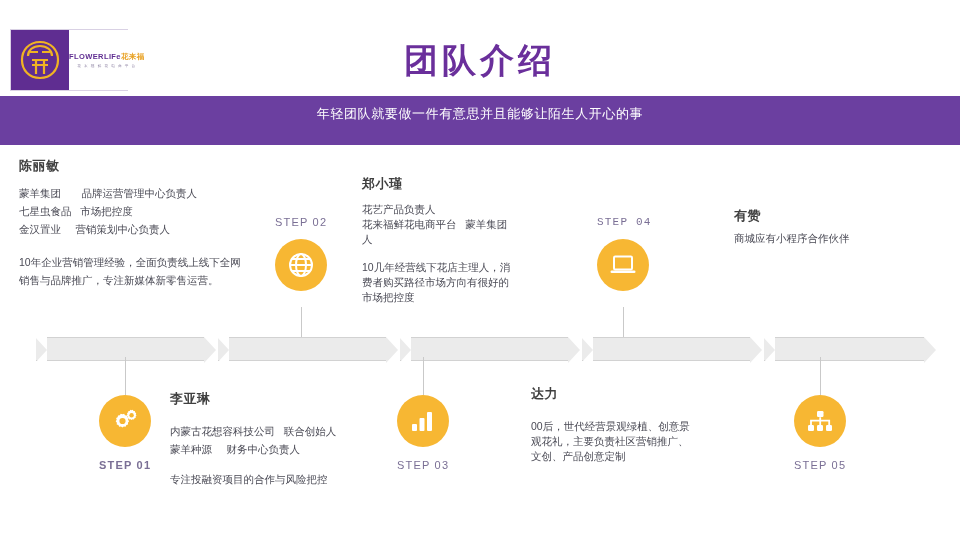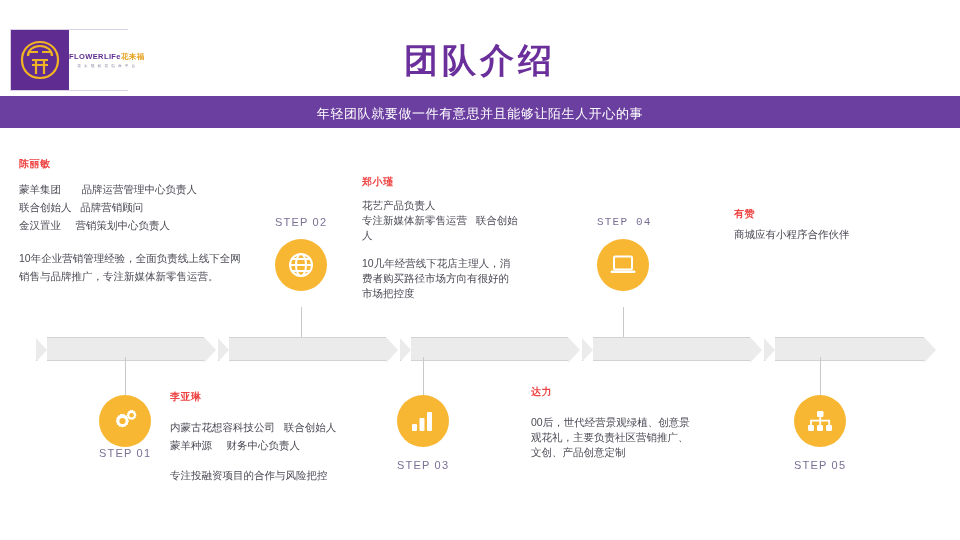--- a/index.html
+++ b/index.html
@@ -73,21 +73,21 @@
     font-size: 34px;
     font-weight: bold;
     color: #6a2f9b;
     letter-spacing: 4px;
   }
 
   #subtitle-bar {
     position: absolute;
     left: 0; top: 96px;
     width: 960px;
-    height: 32px;
+    height: 49px;
     background: #6b3fa0;
   }
   #subtitle-text {
     position: absolute;
     left: 0; top: 0;
     width: 960px;
     height: 36px;
     line-height: 36px;
     text-align: center;
     color: #ffffff;
@@ -154,23 +154,23 @@
   .connector {
     position: absolute;
     width: 1px;
     background: #c9c9c9;
     left: 26px;
   }
 
   
   .person { position: absolute; }
   .person-name {
-    font-size: 10px;
+    font-size: 13px;
     font-weight: bold;
-    color: #ef4444;
+    color: #404040;
     margin-bottom: 9px;
     letter-spacing: .5px;
   }
   .person-line {
     font-size: 10.5px;
     color: #4a4a55;
     line-height: 18px;
     white-space: pre;
   }
   .person-desc {
@@ -228,21 +228,21 @@
   <div class="circle">
     <svg width="28" height="26" viewBox="0 0 28 26" aria-hidden="true">
       <g fill="#ffffff">
         <path d="M11.5 6.2l1.6-.5.9 1.6 1.8.1.4 1.8 1.5.9-.6 1.7 1 1.5-1.2 1.4.2 1.8-1.7.6-.8 1.6-1.8-.3-1.4 1.1-1.4-1.1-1.8.3-.8-1.6-1.7-.6.2-1.8-1.2-1.4 1-1.5-.6-1.7 1.5-.9.4-1.8 1.8-.1.9-1.6z"></path>
         <circle cx="11.5" cy="13" r="3.1" fill="#f7b733"></circle>
         <path d="M20.6 2.2l1.2-.4.7 1.2 1.3.1.3 1.3 1.1.7-.4 1.3.7 1.1-.9 1 .2 1.3-1.3.5-.6 1.2-1.3-.3-1 .8-1-.8-1.3.3-.6-1.2-1.3-.5.2-1.3-.9-1 .7-1.1-.4-1.3 1.1-.7.3-1.3 1.3-.1.7-1.2z"></path>
         <circle cx="20.6" cy="7.2" r="2.2" fill="#f7b733"></circle>
       </g>
     </svg>
   </div>
-  <div class="step-label" style="">STEP 01</div>
+  <div class="step-label" style="margin-top:12px;font-weight:bold;">STEP 01</div>
 </div>
 
 <div class="step-node" style="left:275px; top:216px;">
   <div class="step-label" style="margin-bottom:11px;">STEP 02</div>
   <div class="circle">
     <svg width="28" height="28" viewBox="0 0 28 28" aria-hidden="true">
       <g fill="none" stroke="#ffffff" stroke-width="2">
         <circle cx="14" cy="14" r="11"></circle>
         <ellipse cx="14" cy="14" rx="5" ry="11"></ellipse>
         <path d="M3 14h22M5 8h18M5 20h18"></path>
@@ -294,30 +294,30 @@
         <path d="M14.2 11.6V16"></path>
       </g>
     </svg>
   </div>
   <div class="step-label" style="margin-top:12px;text-align:right;">STEP 05</div>
 </div>
 
 <div class="person" style="left:19px; top:157px; width:270px;">
   <div class="person-name">陈丽敏</div>
   <div class="person-line">蒙羊集团       品牌运营管理中心负责人</div>
-  <div class="person-line">联合创始人   品牌营销顾问</div>
+  <div class="person-line">七星虫食品   市场把控度</div>
   <div class="person-line">金汉置业     营销策划中心负责人</div>
   <div class="person-desc">10年企业营销管理经验，全面负责线上线下全网
 销售与品牌推广，专注新媒体新零售运营。</div>
 </div>
 
 <div class="person tight" style="left:362px; top:175px; width:180px;">
   <div class="person-name">郑小瑾</div>
   <div class="person-line">花艺产品负责人</div>
-  <div class="person-line">专注新媒体新零售运营   联合创始</div>
+  <div class="person-line">花来福鲜花电商平台   蒙羊集团</div>
   <div class="person-line">人</div>
   <div class="person-desc">10几年经营线下花店主理人，消
 费者购买路径市场方向有很好的
 市场把控度</div>
 </div>
 
 <div class="person" style="left:734px; top:207px; width:200px;">
   <div class="person-name" style="margin-bottom:4px;">有赞</div>
   <div class="person-line">商城应有小程序合作伙伴</div>
 </div>

